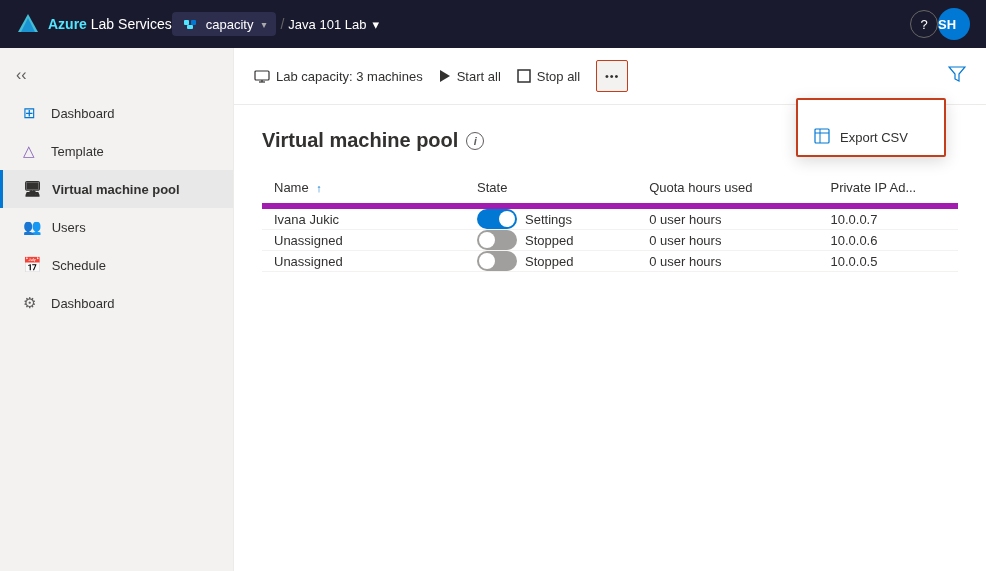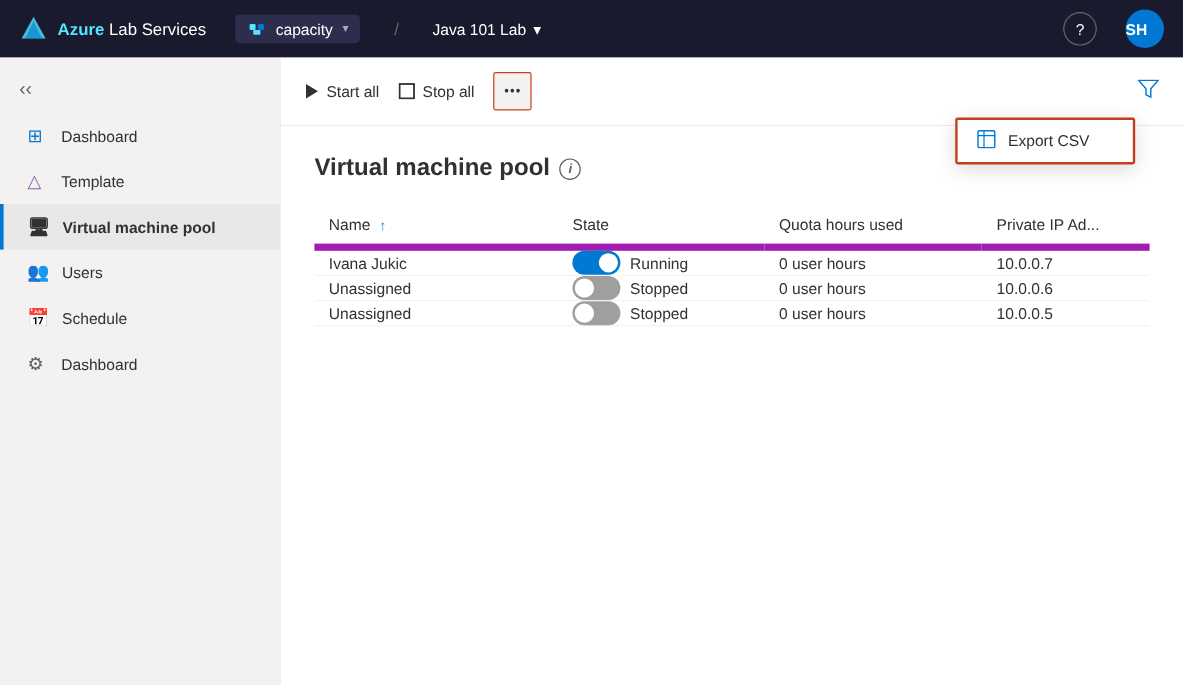--- a/index.html
+++ b/index.html
@@ -5,21 +5,21 @@
     * { box-sizing: border-box; margin: 0; padding: 0; }
     body { font-family: 'Segoe UI', sans-serif; font-size: 14px; background: #fff; color: #323130; width: 986px; height: 571px; overflow: hidden; }
 
     
     .topnav {
       background: #1a1a2e;
       height: 48px;
       display: flex;
       align-items: center;
       padding: 0 16px;
-      gap: 24px;
+      gap: 0;
       color: #fff;
     }
     .topnav-logo {
       display: flex;
       align-items: center;
       gap: 8px;
       color: #fff;
       font-size: 14px;
     }
     .logo-icon {
@@ -165,20 +165,21 @@
       min-width: 150px;
     }
     .dropdown-item {
       display: flex;
       align-items: center;
       gap: 10px;
       padding: 8px 16px;
       cursor: pointer;
       font-size: 13px;
       color: #323130;
+      margin-top: 20px;
     }
     .dropdown-item .csv-icon { color: #0078d4; font-size: 14px; }
 
     
     .content {
       padding: 24px 28px;
       flex: 1;
       overflow: auto;
     }
     .page-title {
@@ -335,20 +336,28 @@
 
     <div class="sidebar-item">
       <span class="icon icon-settings">⚙</span>
       <span>Dashboard</span>
     </div>
   </div>
 
   <div class="main">
 
     <div class="toolbar">
+      <div class="toolbar-item">
+        <svg width="16" height="13" viewBox="0 0 16 13">
+          <rect x="1" y="1" width="14" height="9" rx="1" stroke="#323130" stroke-width="1.2" fill="none"></rect>
+          <line x1="8" y1="10" x2="8" y2="12" stroke="#323130" stroke-width="1.2"></line>
+          <line x1="5" y1="12" x2="11" y2="12" stroke="#323130" stroke-width="1.2"></line>
+        </svg>
+        <span>Lab capacity: 3 machines</span>
+      </div>
 
       <div class="toolbar-item">
         <svg width="12" height="14" viewBox="0 0 12 14">
           <polygon points="1,1 11,7 1,13" fill="#323130"></polygon>
         </svg>
         <span>Start all</span>
       </div>
 
       <div class="toolbar-item">
         <svg width="14" height="14" viewBox="0 0 14 14">
@@ -410,21 +419,21 @@
           </tr>
         </thead>
         <tbody id="vm-table-body">
         <tr>
               <td>Ivana Jukic</td>
               <td>
                 <div class="toggle-wrap">
                   <div class="toggle toggle-on">
                     <div class="toggle-thumb"></div>
                   </div>
-                  <span>Running</span>
+                  <span>Settings</span>
                 </div>
               </td>
               <td>0 user hours</td>
               <td>10.0.0.7</td>
             </tr>
             <tr>
               <td>Unassigned</td>
               <td>
                 <div class="toggle-wrap">
                   <div class="toggle toggle-off">

